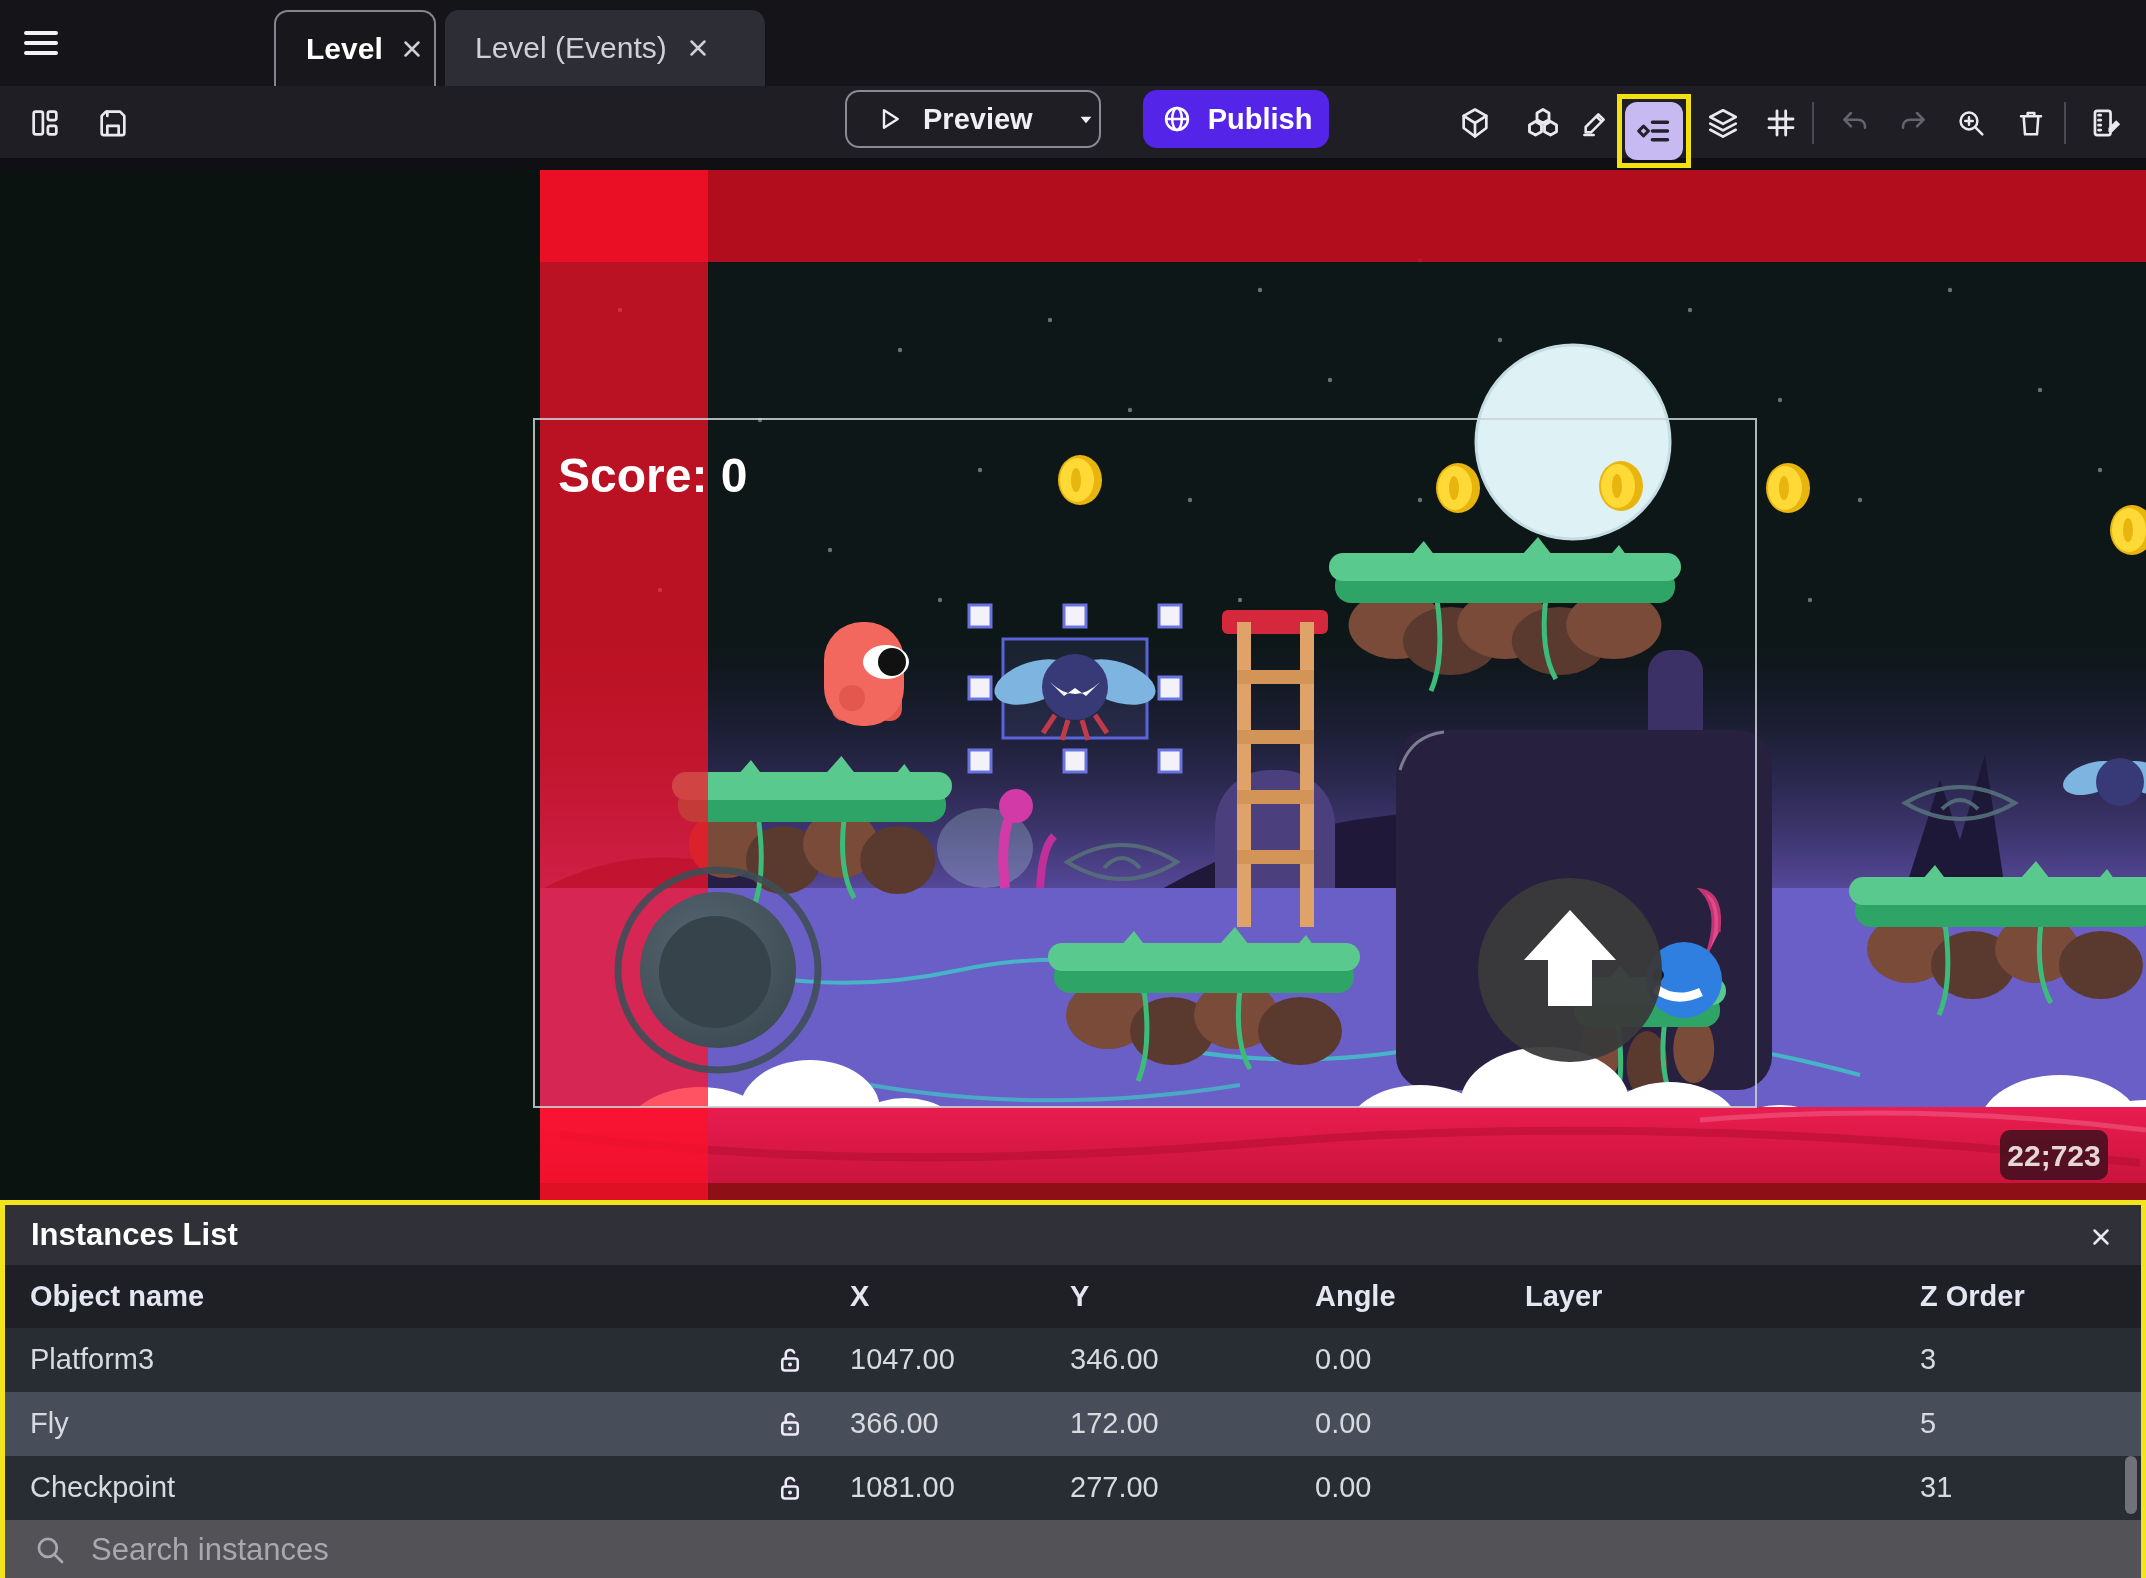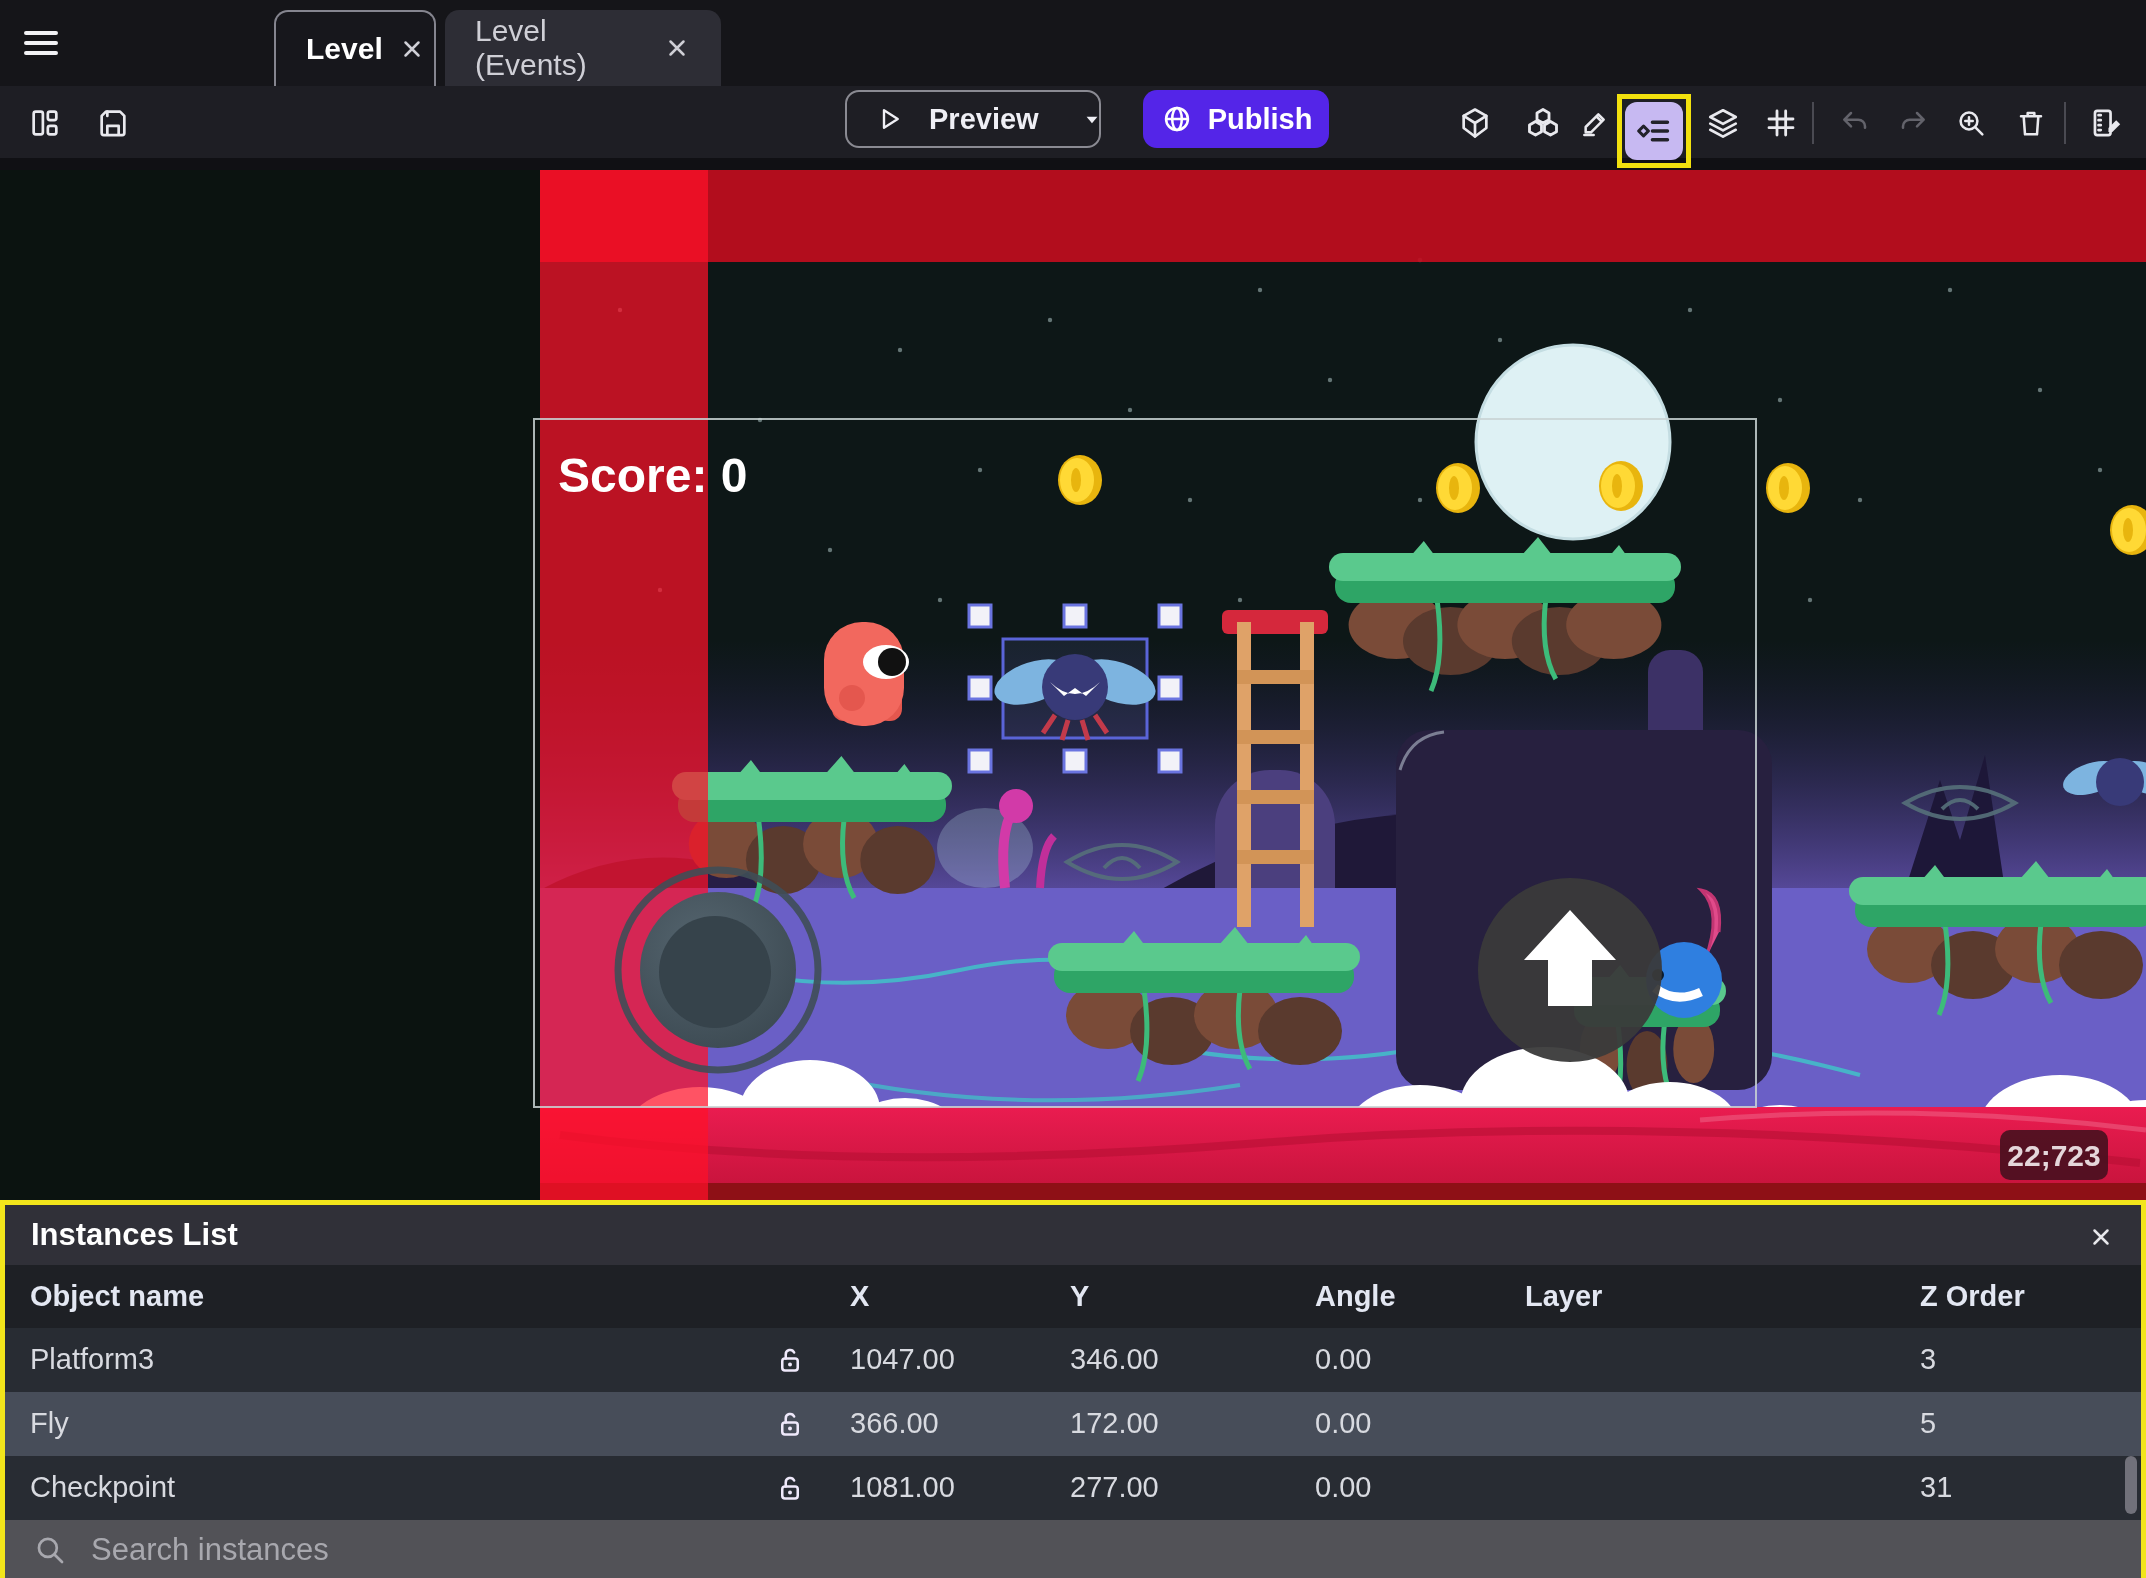--- a/index.html
+++ b/index.html
@@ -10,32 +10,32 @@
 
   
   #tabbar { position:absolute; left:0; top:0; width:2146px; height:86px; background:#151519; display:flex; align-items:flex-end; }
   #hamburger { position:absolute; left:18px; top:22px; width:46px; height:42px; color:#f2f2f5; cursor:pointer; }
   .tab { position:absolute; top:10px; height:76px; display:flex; align-items:center; gap:16px;
          padding:0 30px; border-radius:14px 14px 0 0; font-size:30px; color:#cfcfd6; cursor:pointer; }
   .tab.inactive { background:#2d2d35; }
   .tab.active { background:#17171c; border:2px solid #85858f; border-bottom:none; color:#ffffff; font-weight:bold; }
   #tab-home  { left:79px;  width:186px; }
   #tab-level { left:274px; width:162px; }
-  #tab-events{ left:445px; width:276px; }
+  #tab-events{ left:445px; width:320px; }
   .tab .icon { color:#cfcfd6; }
   .tab-close { color:#e6e6ea; width:30px; height:30px; }
 
   
   #toolbar { position:absolute; left:0; top:86px; width:2146px; height:72px; background:#1e1e24; }
   .tool-ic { position:absolute; top:14px; width:46px; height:46px; color:#e9e9ee; cursor:pointer; }
   .tool-ic.dim { color:#63636b; }
   .tdivider { position:absolute; top:16px; width:2px; height:42px; background:#4a4a52; }
   #btn-preview { position:absolute; left:845px; top:90px; height:58px; width:256px; border:2px solid #8a8a92;
                  border-radius:14px; display:flex; align-items:center; color:#efeff5; cursor:pointer; background:transparent; }
-  #btn-preview .main { display:flex; align-items:center; gap:24px; padding:0 24px 0 26px; font-size:29px; font-weight:bold; }
+  #btn-preview .main { display:flex; align-items:center; gap:18px; padding:0 24px 0 26px; font-size:29px; font-weight:bold; }
   #btn-preview .sep { width:2px; height:100%; background:#8a8a92; }
   #btn-preview .caret { padding:0 16px; }
   #btn-publish { position:absolute; left:1118px; top:90px; height:58px; width:186px; background:#5425e8; border:none;
                  border-radius:14px; display:flex; align-items:center; justify-content:center; gap:14px;
                  color:#ffffff; font-size:29px; font-weight:bold; cursor:pointer;margin-left:25px; }
   #ic-instances-wrap { position:absolute; left:1617px; top:8px; width:74px; height:74px; border:5px solid #f2e10e;
                        display:flex; align-items:center; justify-content:center; cursor:pointer; }
   #ic-instances { width:58px; height:58px; background:#c7b9f2; border-radius:12px; color:#22222a;
                   display:flex; align-items:center; justify-content:center; }
 

